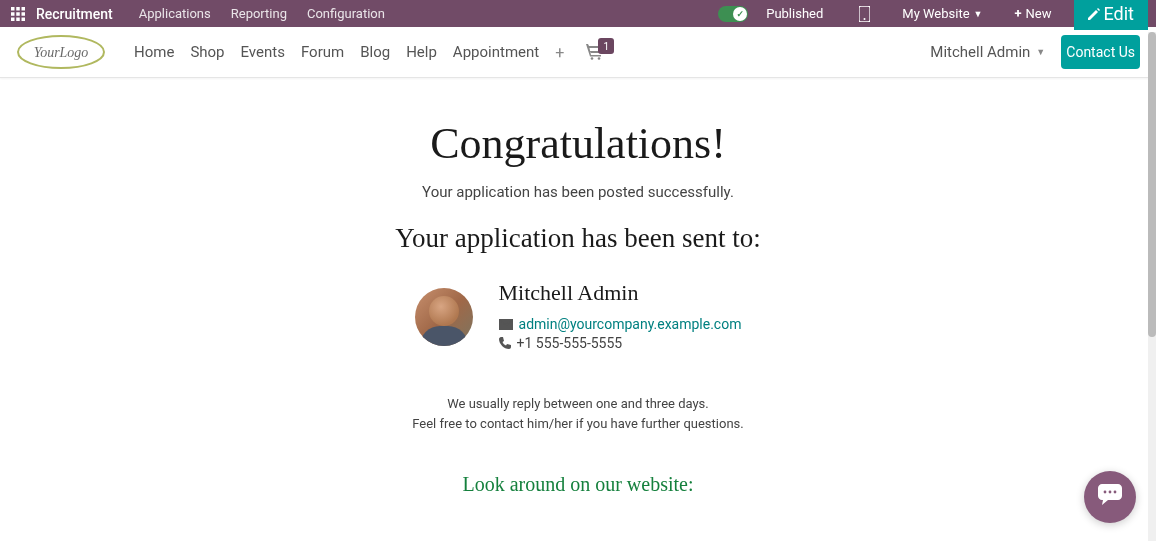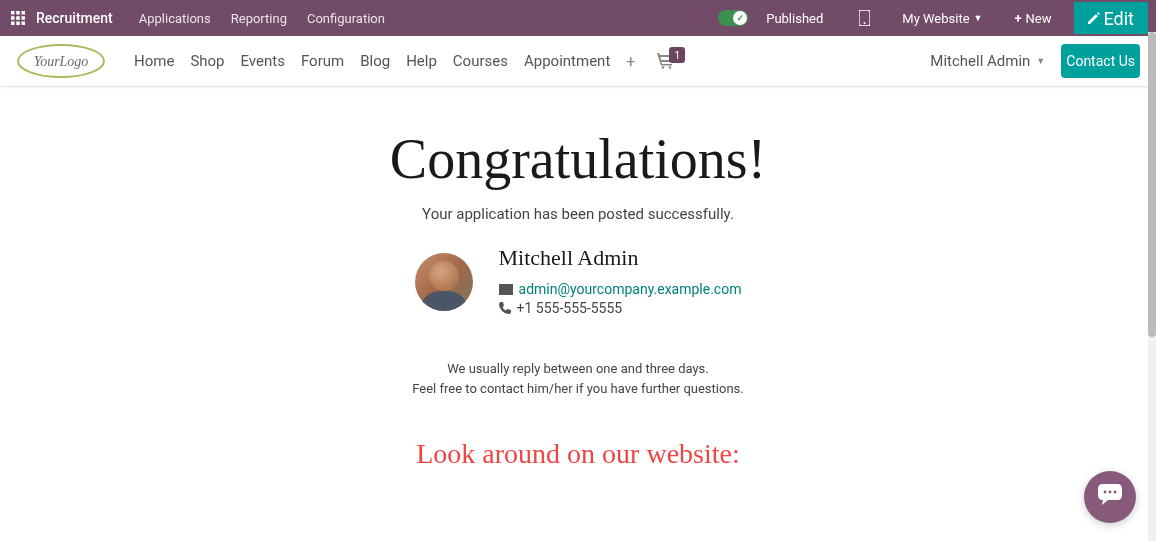--- a/index.html
+++ b/index.html
@@ -13,21 +13,21 @@
       background: #ffffff;
       width: 1156px;
       height: 541px;
       overflow: hidden;
       position: relative;
     }
     
     
     .admin-bar {
       background: #714b67;
-      height: 36px;
+      height: 27px;
       display: flex;
       align-items: center;
       padding: 0 8px;
       color: #fff;
       font-size: 14px;
     }
     
     .admin-bar-left {
       display: flex;
       align-items: center;
@@ -238,21 +238,21 @@
     
     
     .content {
       padding: 40px 20px 20px;
       text-align: center;
       color: #333;
     }
     
     .congrats-title {
       font-family: Georgia, 'Times New Roman', serif;
-      font-size: 56px;
+      font-size: 44px;
       font-weight: normal;
       color: #1a1a1a;
       margin-bottom: 14px;
     }
     
     .posted-msg {
       font-size: 15px;
       color: #444;
       margin-bottom: 22px;
     }
@@ -339,23 +339,23 @@
     }
     
     .meantime {
       font-size: 14px;
       color: #444;
       margin-bottom: 8px;
     }
     
     .look-around {
       font-family: Georgia, 'Times New Roman', serif;
-      font-size: 28px;
+      font-size: 20px;
       font-weight: normal;
-      color: #ef4444;
+      color: #15803d;
     }
     
     
     .chat-bubble {
       position: absolute;
       bottom: 18px;
       right: 20px;
       width: 52px;
       height: 52px;
       background: #875a7b;
@@ -462,21 +462,20 @@
     </svg>
   </div>
 
   <div class="main-nav">
     <span class="nav-item">Home</span>
     <span class="nav-item">Shop</span>
     <span class="nav-item">Events</span>
     <span class="nav-item">Forum</span>
     <span class="nav-item">Blog</span>
     <span class="nav-item">Help</span>
-    <span class="nav-item">Courses</span>
     <span class="nav-item">Appointment</span>
     <span class="nav-plus">
       <span>+</span>
     </span>
 
     <div class="cart-wrapper">
       <span class="small-icon">
         <svg width="18" height="16" viewBox="0 0 18 16" fill="#888">
           <path d="M0 0 L2 0 L3 2 L16 2 L14 9 L5 9 L4 7 L13 7 L14 4 L3.5 4 L5 11 L15 11 L15 12.5 L4 12.5 Z"></path>
           <circle cx="6" cy="14.5" r="1.3"></circle>
@@ -494,20 +493,21 @@
     </div>
     <div class="contact-btn">
       <span>Contact Us</span>
     </div>
   </div>
 </div>
 
 <div class="content">
   <h1 class="congrats-title">Congratulations!</h1>
   <p class="posted-msg">Your application has been posted successfully.</p>
+  <h2 class="sent-to-heading">Your application has been sent to:</h2>
 
   <div class="contact-card">
     <div class="avatar"></div>
     <div class="contact-details">
       <div class="contact-name">Mitchell Admin</div>
       <div class="contact-line">
         <span class="small-icon">
           <svg width="14" height="11" viewBox="0 0 14 11" fill="#555">
               <path d="M0 0 L14 0 L14 11 L0 11 Z M1 1 L7 6 L13 1 L13 10 L1 10 Z" fill="#555"></path>
               <path d="M0 0 L7 5.5 L14 0 L14 1.5 L7 7 L0 1.5 Z"></path>

